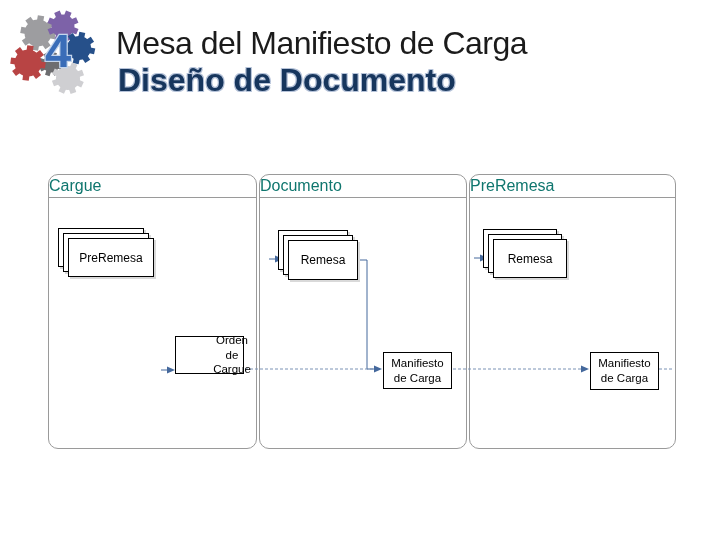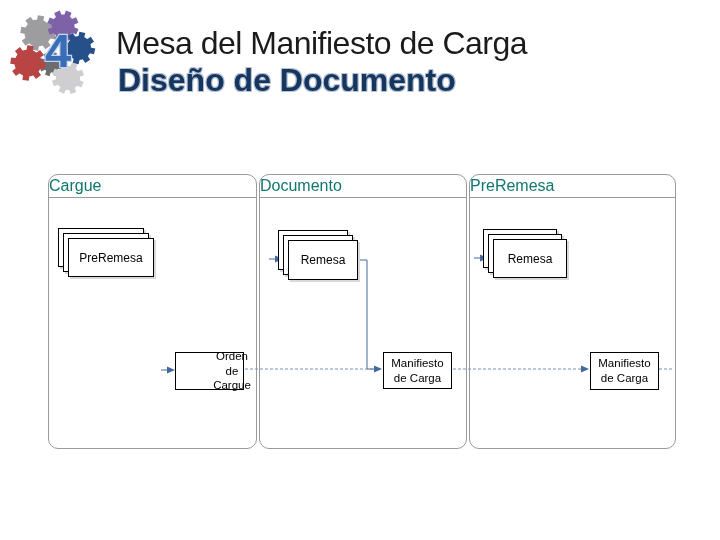--- a/index.html
+++ b/index.html
@@ -29,21 +29,21 @@
   .stack-pre{left:58px;top:228px;}  .stack-pre .layer{width:84px;height:37px;}
   .stack-rd{left:278px;top:230px;}  .stack-rd .layer{width:68px;height:38px;}
   .stack-rc{left:483px;top:229px;}  .stack-rc .layer{width:72px;height:37px;}
   .layer.l1{left:0;top:0;}
   .layer.l2{left:5px;top:5px;}
   .layer.front{left:10px;top:10px;}
 
   
   .box{position:absolute;background:#fff;border:1px solid #000;display:flex;align-items:center;justify-content:center;
     text-align:center;font-size:11.5px;line-height:1.3;color:#000;z-index:10;padding:0 3px;box-sizing:border-box;}
-  .box-orden{left:175px;top:352px;width:69px;height:38px;padding-left:48px;}
+  .box-orden{left:175px;top:336px;width:69px;height:38px;padding-left:48px;}
   .box-man-d{left:383px;top:352px;width:69px;height:37px;}
   .box-man-c{left:590px;top:352px;width:69px;height:38px;}
 </style>
 </head>
 <body>
 
 <div class="slide">
 
   <div class="logo">
     <svg width="105" height="100" viewBox="0 0 105 100">

